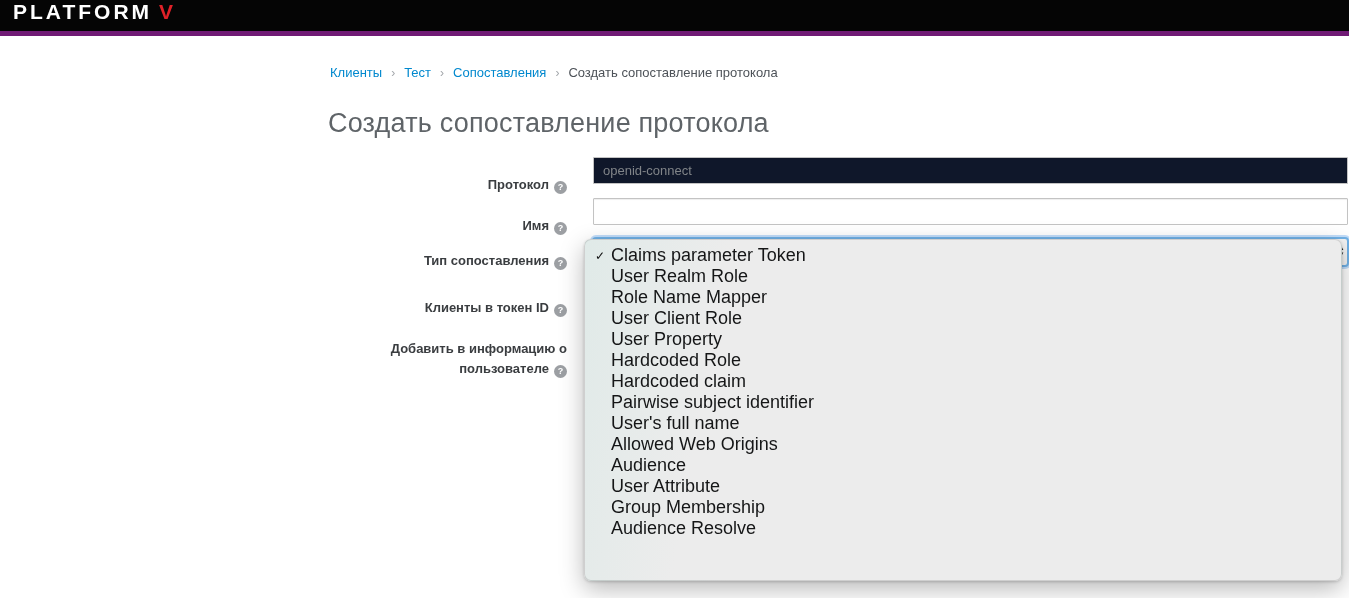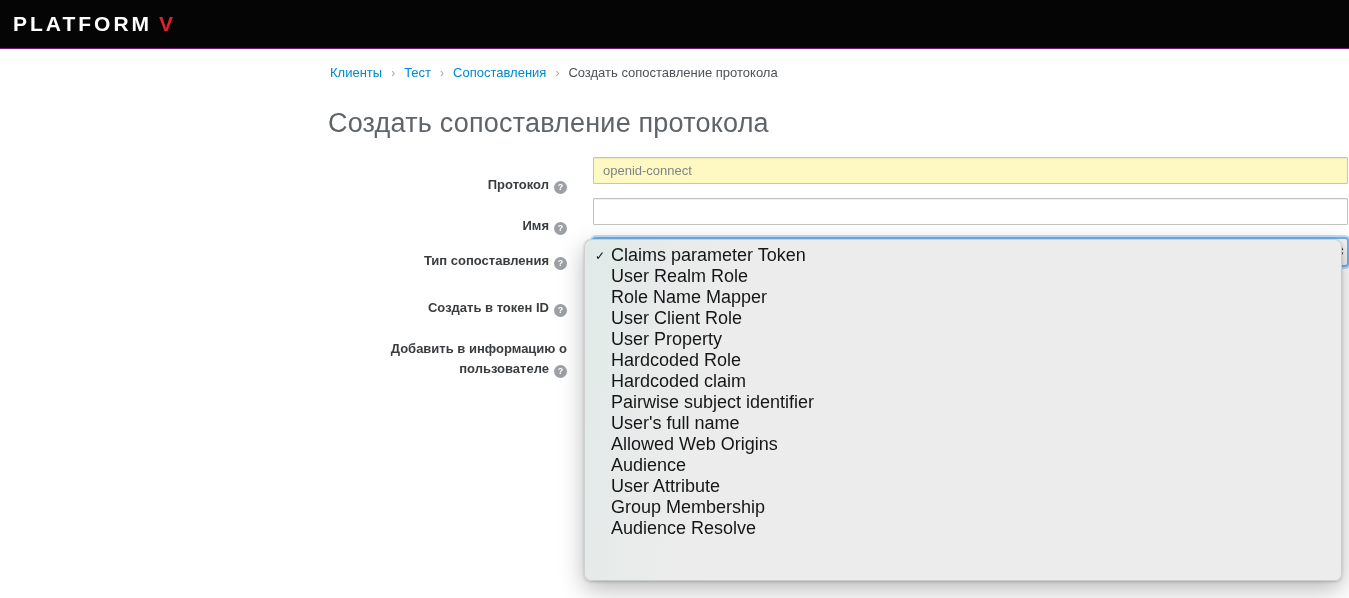--- a/index.html
+++ b/index.html
@@ -8,24 +8,24 @@
     font-family: "Liberation Sans", sans-serif;
     background: #ffffff;
     position: relative;
     overflow: hidden;
     color: #333;
   }
 
   
   .topbar {
     position: absolute; left: 0; top: 0;
-    width: 1349px; height: 49px;
+    width: 1349px; height: 36px;
     background: #050505;
-    border-bottom: 1px solid #701a75;
-    display: flex; align-items: center;
+    border-bottom: 5px solid #701a75;
+    display: flex; 
     padding-left: 13px;
   }
   .brand { display: flex; align-items: baseline; }
   .brand-primary {
     color: #ffffff; font-size: 21px; font-weight: 700;
     letter-spacing: 3px;
   }
   .brand-accent {
     font-size: 21px; font-weight: 700; letter-spacing: 3px;
     margin-left: 7px;
@@ -70,21 +70,21 @@
 
   .text-input {
     position: absolute; left: 593px; width: 755px; height: 27px;
     border: 1px solid #c3c3c3; border-radius: 1px;
     background: #ffffff;
     font-family: "Liberation Sans", sans-serif;
     font-size: 13px; color: #363636;
     padding: 0 9px;
     box-shadow: inset 0 1px 1px rgba(0,0,0,0.07);
   }
-  .input-1 { top: 157px; background: #fef9c3; color: #808488; }
+  .input-1 { top: 157px; background: #0f172a; color: #808488; }
   .input-2 { top: 198px; }
 
   
   .select-box {
     position: absolute; left: 592px; top: 237px;
     width: 757px; height: 30px;
     border: 2px solid #71b2e7; border-radius: 4px;
     box-shadow: 0 0 0 2px rgba(120,180,245,0.45);
     background: #f4f4f4;
     z-index: 1;
@@ -142,21 +142,21 @@
 <div class="form-label label-1">
   <span>Протокол</span><span class="q-icon">?</span>
 </div>
 <div class="form-label label-2">
   <span>Имя</span><span class="q-icon">?</span>
 </div>
 <div class="form-label label-3">
   <span>Тип сопоставления</span><span class="q-icon">?</span>
 </div>
 <div class="form-label label-4">
-  <span>Создать в токен ID</span><span class="q-icon">?</span>
+  <span>Клиенты в токен ID</span><span class="q-icon">?</span>
 </div>
 <div class="form-label label-5">
   <span>Добавить в информацию о пользователе</span><span class="q-icon">?</span>
 </div>
 
 <input class="text-input input-1" disabled="" value="openid-connect" style="">
 <input class="text-input input-2" style="">
 
 <div class="select-box">
   <span class="select-caret">

